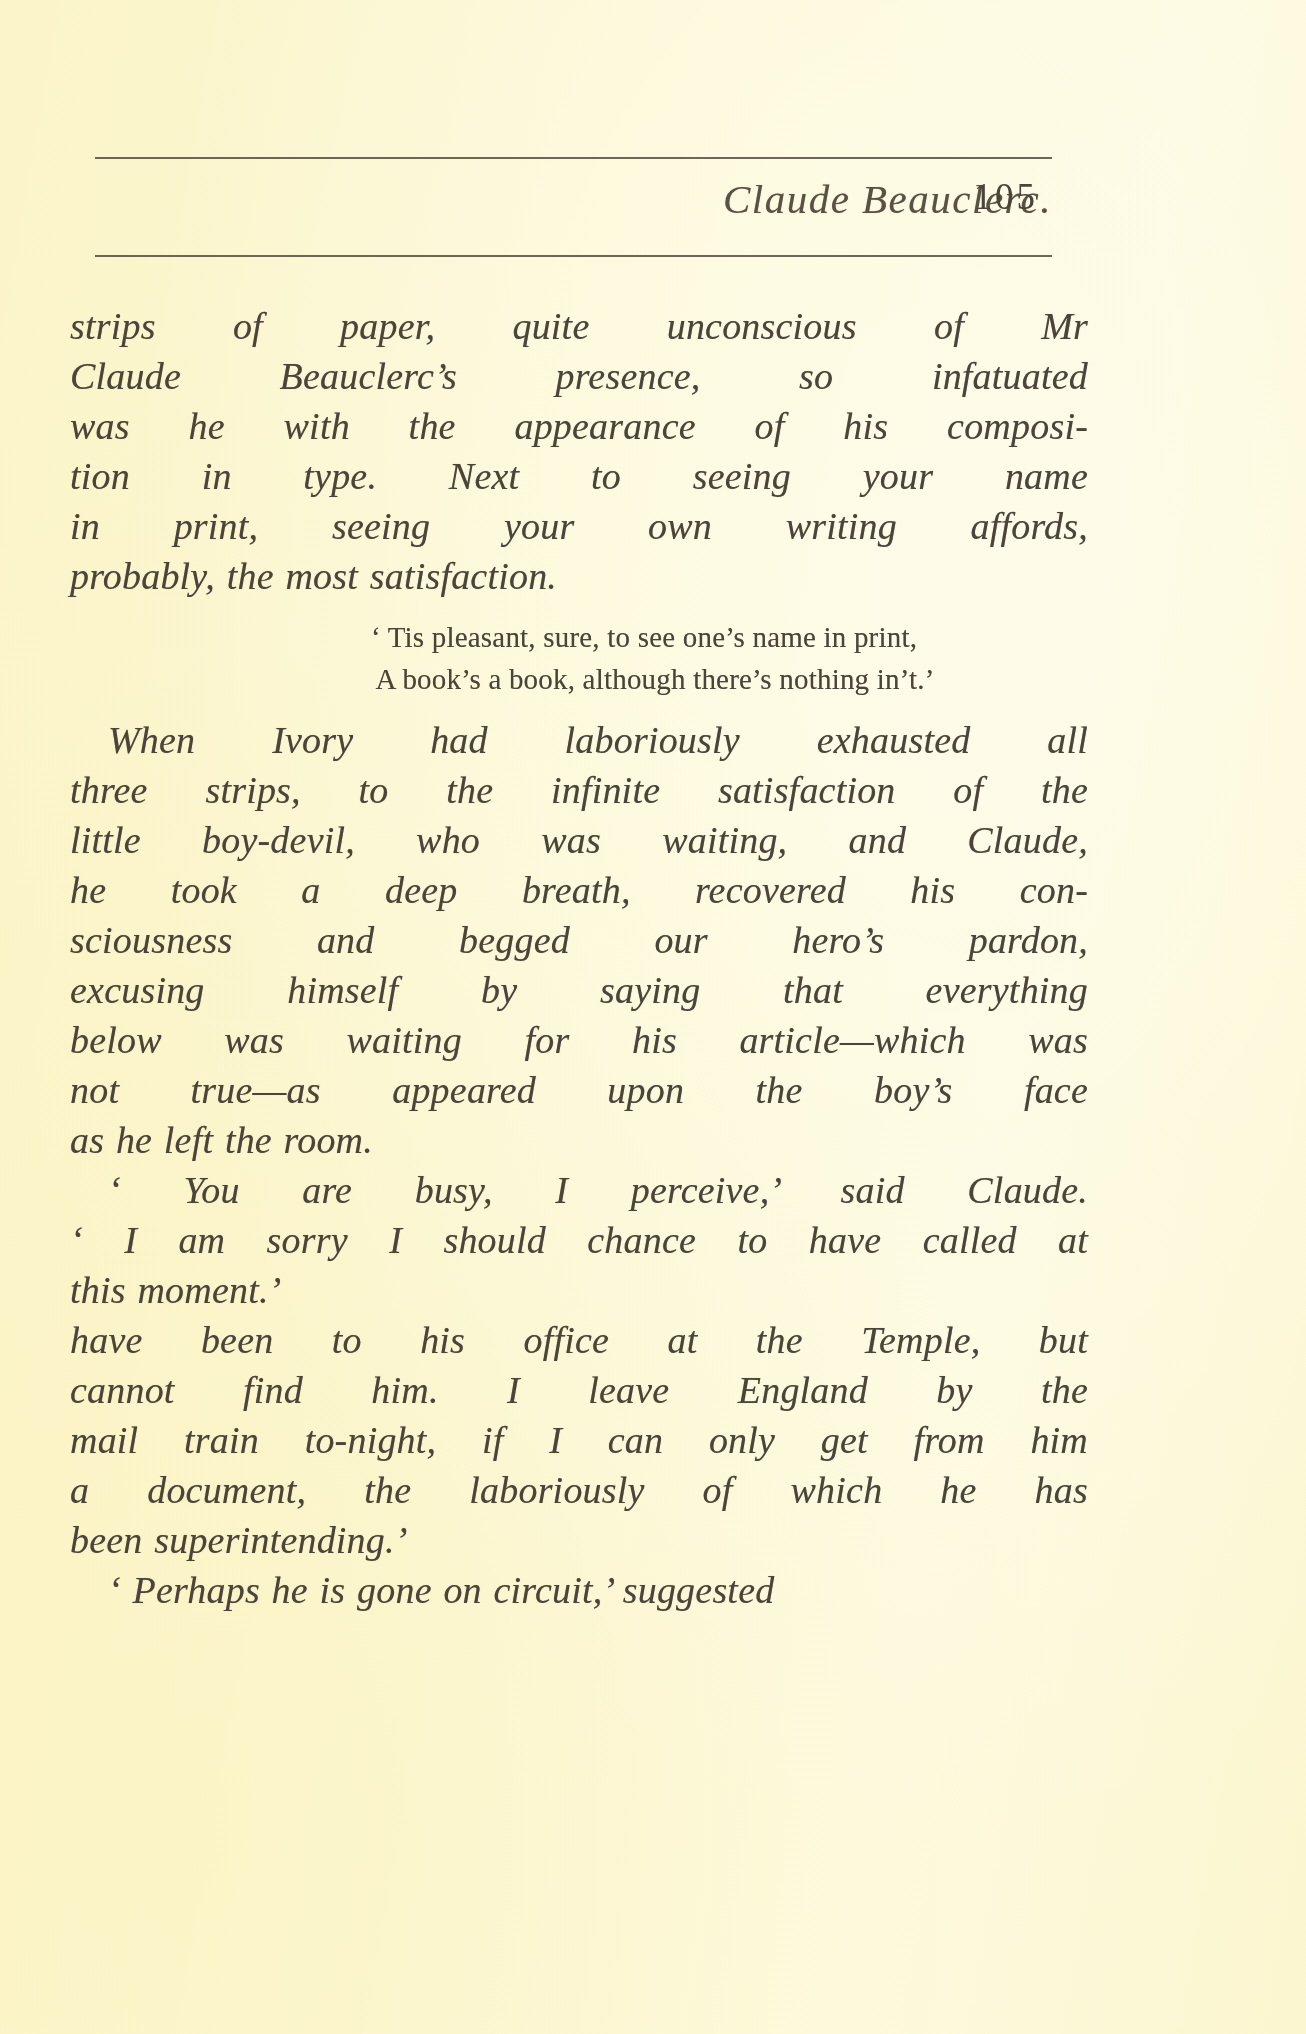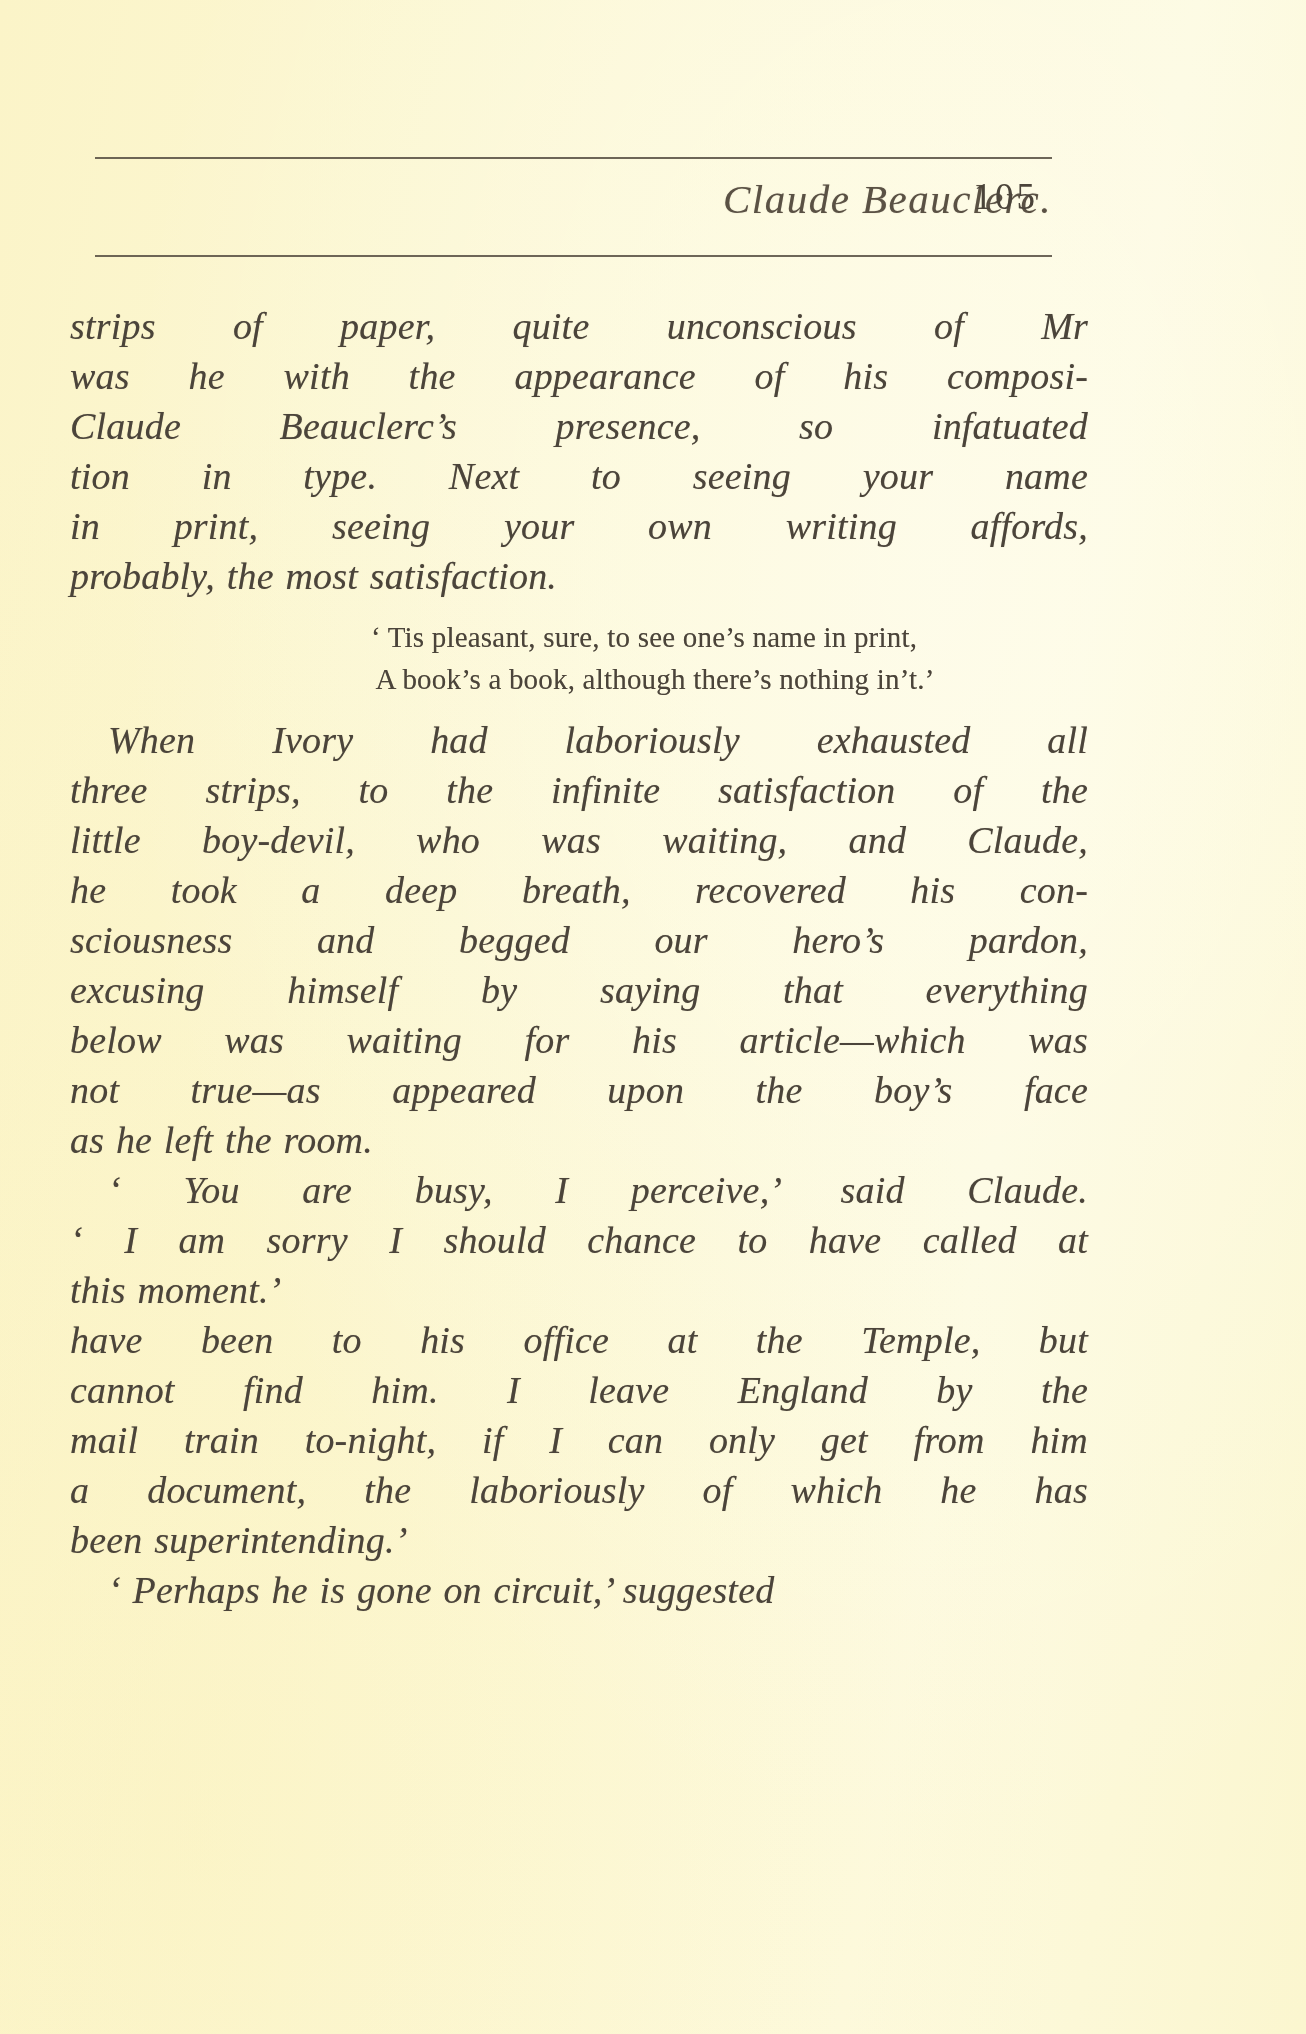--- a/index.html
+++ b/index.html
@@ -94,22 +94,22 @@
   <div class="rule rule-top"></div>
   <div class="header-row">
     <span class="running-title">Claude Beauclerc.</span>
     <span class="page-number">105</span>
   </div>
   <div class="rule rule-bottom"></div>
 
   <main class="page-body">
       <div class="para">
         <div class="line">strips of paper, quite unconscious of Mr</div>
+        <div class="line">Claude Beauclerc’s presence, so infatuated</div>
         <div class="line">was he with the appearance of his composi-</div>
-        <div class="line">Claude Beauclerc’s presence, so infatuated</div>
         <div class="line">tion in type.  Next to seeing your name</div>
         <div class="line">in print, seeing your own writing affords,</div>
         <div class="line last">probably, the most satisfaction.</div>
       </div>
       <div class="verse">
         <div class="vline">‘ Tis pleasant, sure, to see one’s name in print,</div>
         <div class="vline vline2">A book’s a book, although there’s nothing in’t.’</div>
       </div>
       <div class="para">
         <div class="line first">When Ivory had laboriously exhausted all</div>

